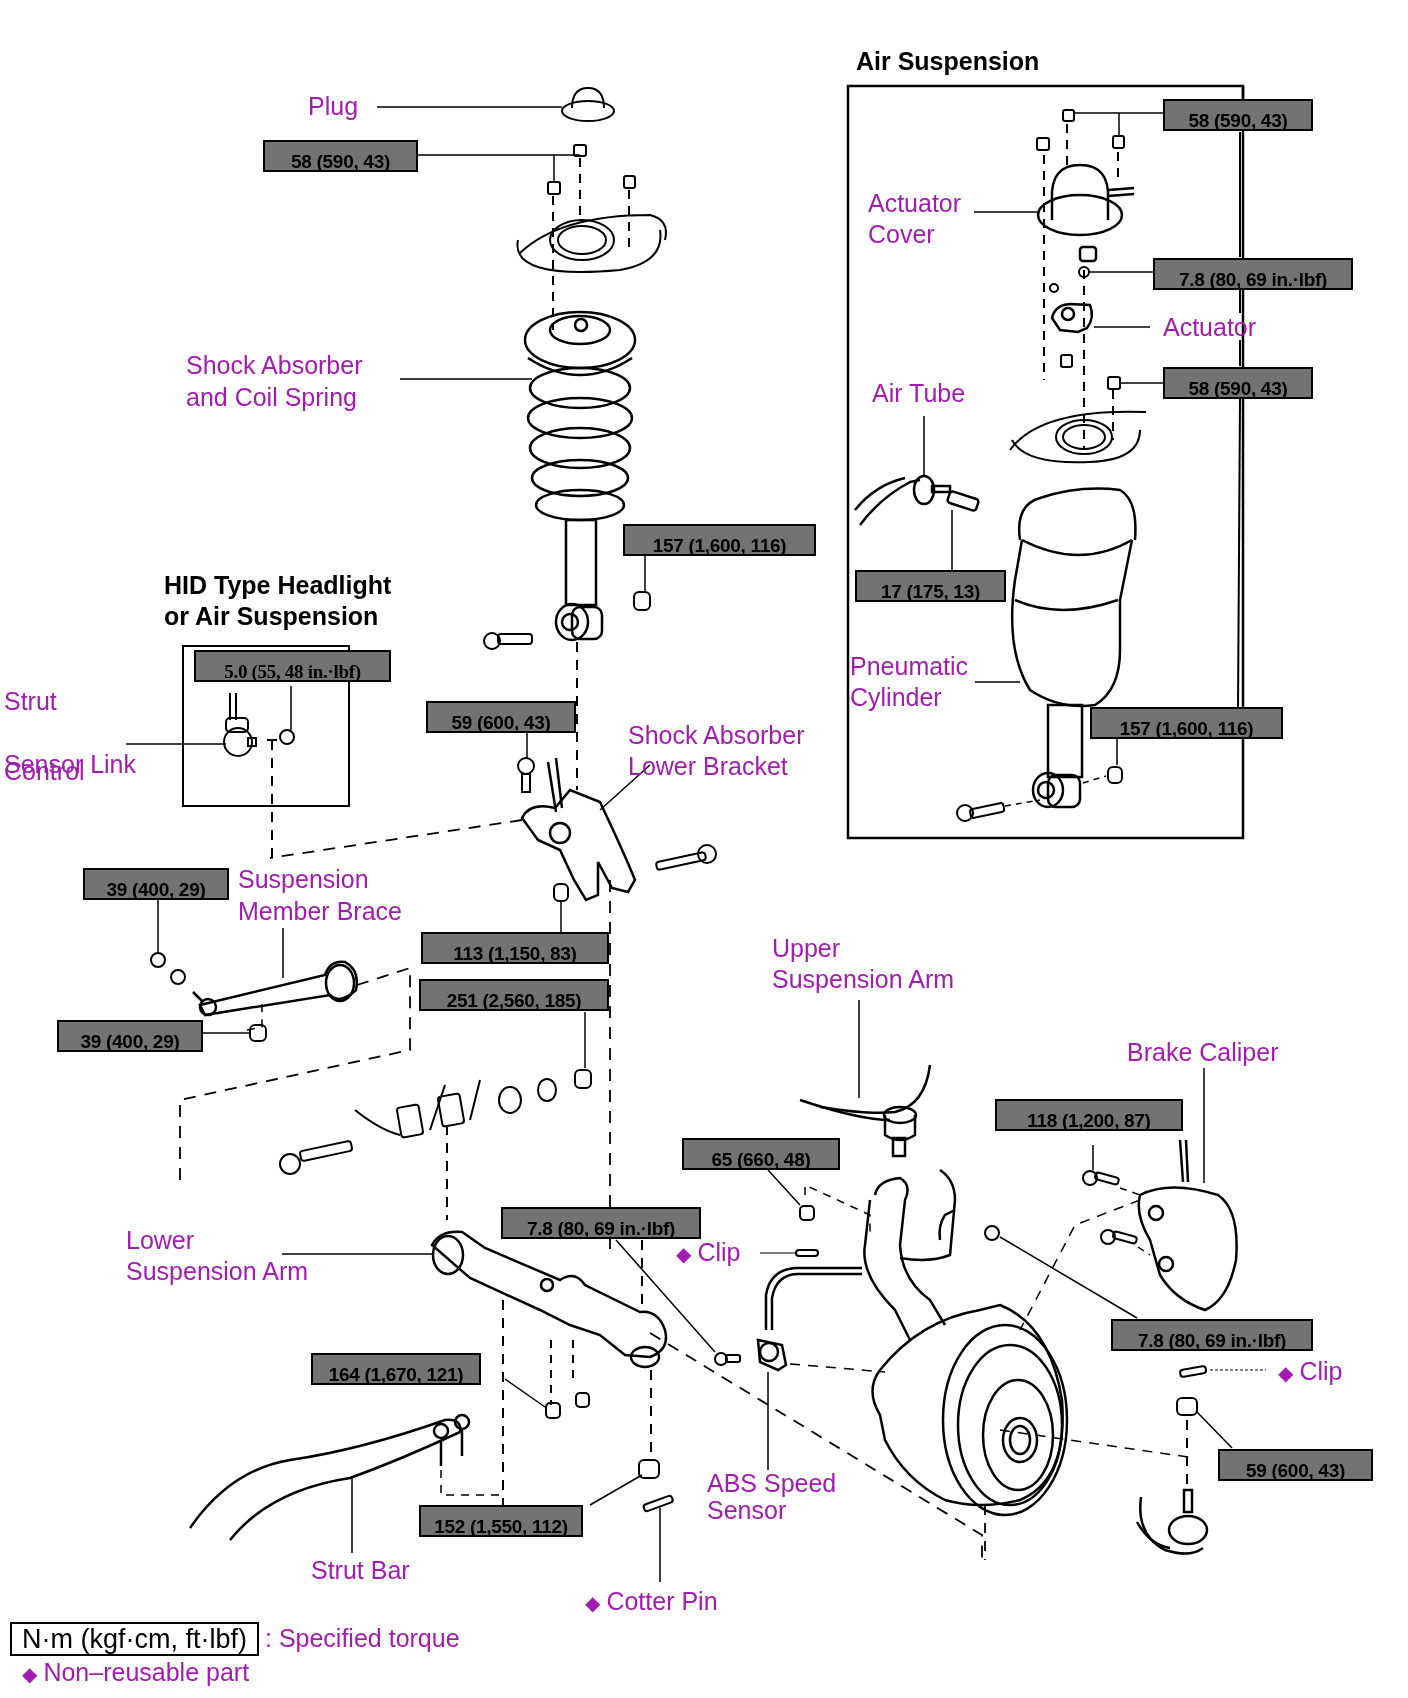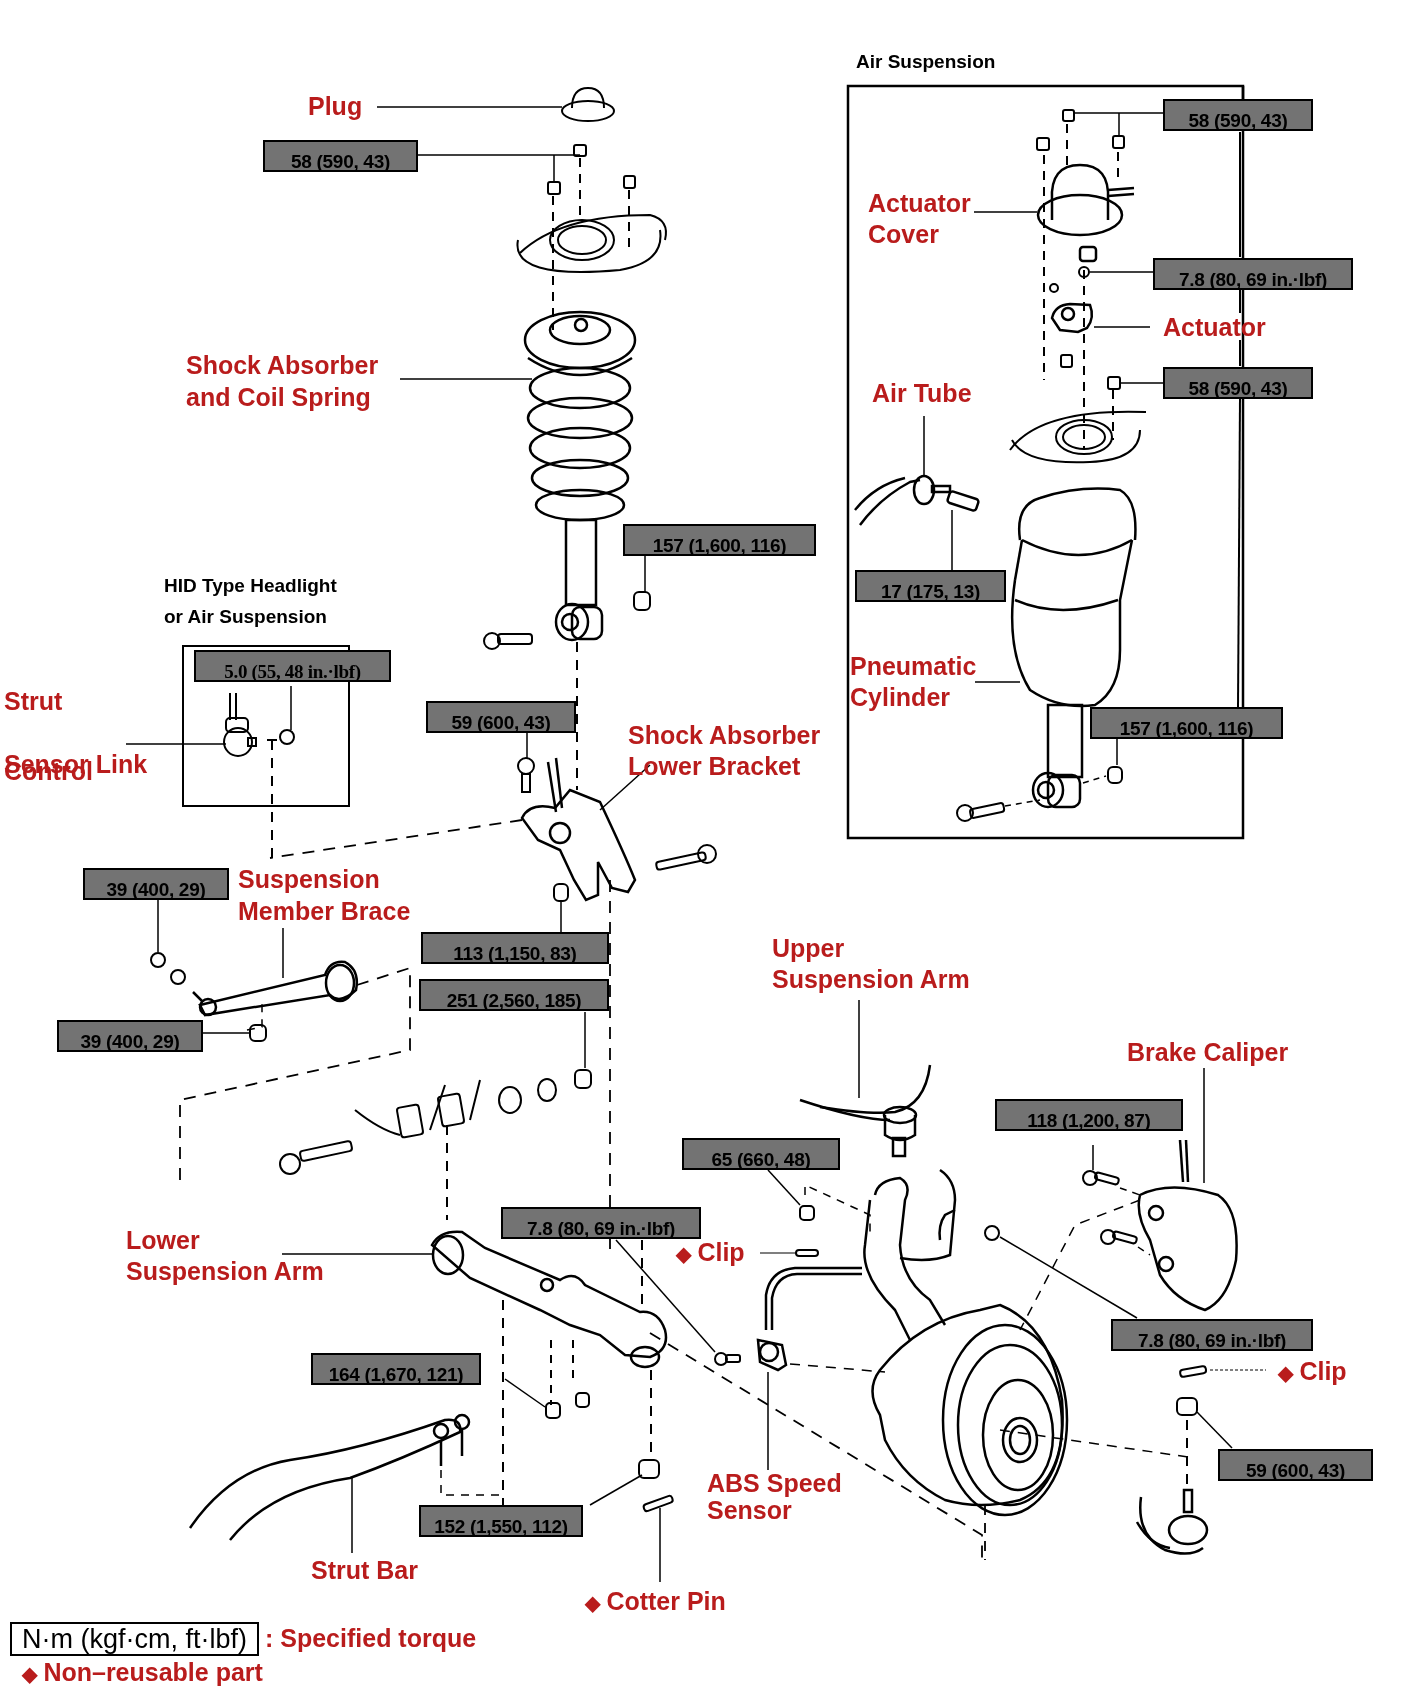--- a/index.html
+++ b/index.html
@@ -1,19 +1,19 @@
 <!DOCTYPE html>
 <html><head>
 <meta charset="utf-8">
 <style>
   html,body{margin:0;padding:0;background:#fff;}
   body{width:1408px;height:1698px;position:relative;overflow:hidden;font-family:"Liberation Sans",sans-serif;color:#000;}
   #art{position:absolute;left:0;top:0;width:1408px;height:1698px;}
-  .lbl{position:absolute;font-size:25px;line-height:31px;white-space:nowrap;color:#b91c1c;font-weight:bold;}
-  .hdr{position:absolute;font-size:19px;line-height:31px;font-weight:bold;white-space:nowrap;}
+  .lbl{position:absolute;font-size:25px;line-height:31px;white-space:nowrap;color:#a21caf;}
+  .hdr{position:absolute;font-size:25px;line-height:31px;font-weight:bold;white-space:nowrap;}
   .tq{position:absolute;border:2px solid #000;background:#737373;font-weight:bold;font-size:19px;line-height:26px;text-align:center;white-space:nowrap;box-sizing:border-box;height:32px;padding-top:7px;letter-spacing:-0.3px;}
   .dia{font-size:20px;margin-right:6px;}
   .legend-box{position:absolute;border:2px solid #000;font-size:27px;line-height:30px;padding:0 10px;white-space:nowrap;}
 </style>
 </head>
 <body>
 
 <svg id="art" viewBox="0 0 1408 1698" xmlns="http://www.w3.org/2000/svg" fill="none" stroke="#000" stroke-width="2">
 
   <rect x="848" y="86" width="395" height="752" stroke-width="2.5"></rect>

